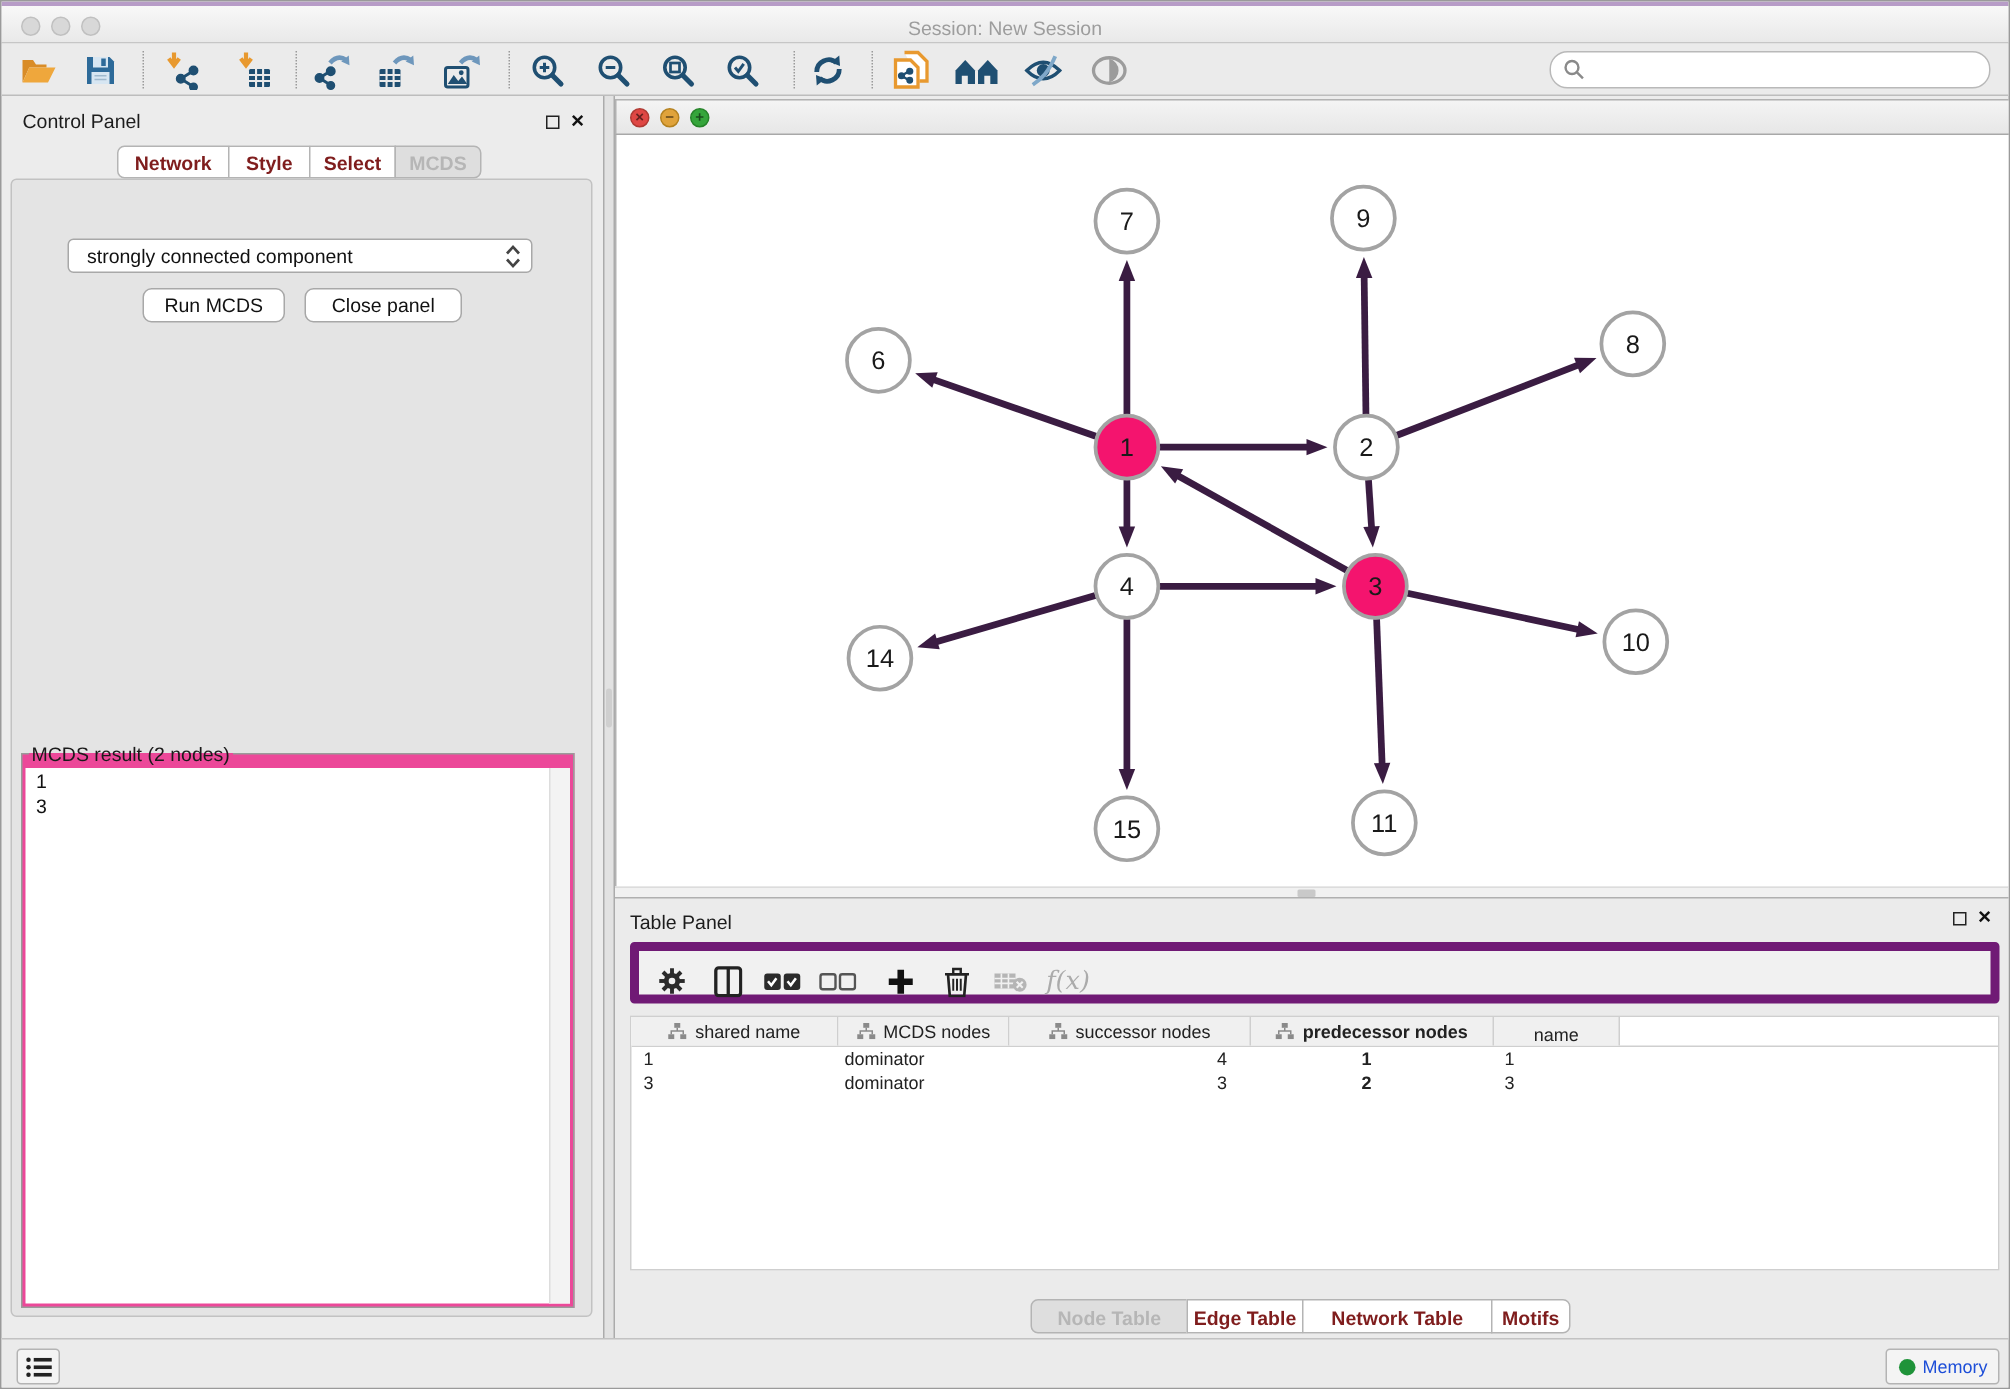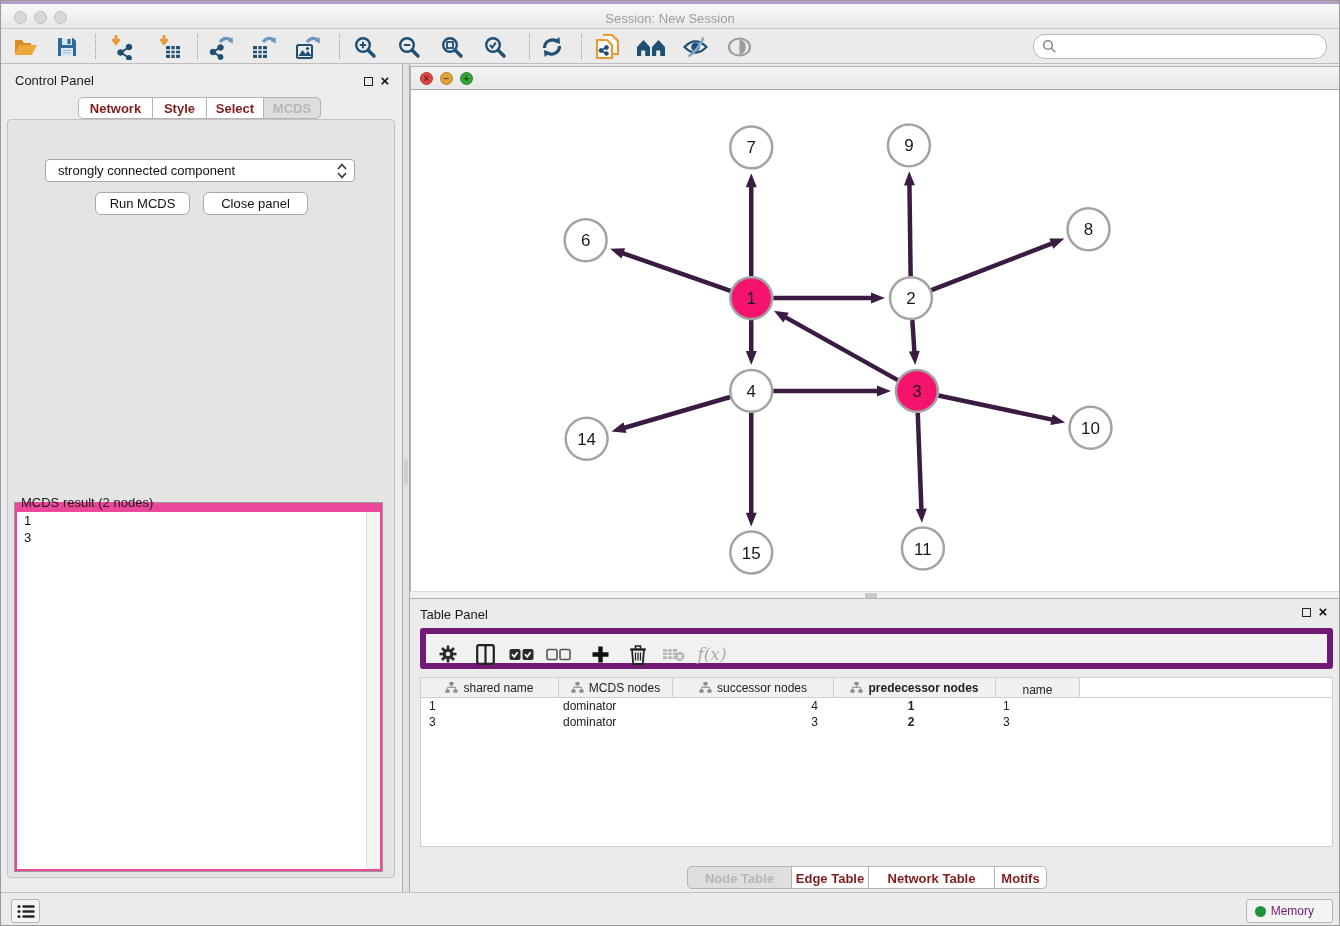--- a/index.html
+++ b/index.html
@@ -88,21 +88,21 @@
   .c3{width:162px;text-align:center;padding-right:8px;font-weight:bold;}
   .c4{width:84px;padding-left:7px;align-items:flex-end;}
   .tp-tabs{position:absolute;left:277px;top:267px;display:flex;}
   .tp-tabs .seg{height:23px;line-height:23px;}
   
   .statusbar{position:absolute;left:0;top:891px;width:100%;height:35px;background:#ebebeb;
              border-top:1px solid #c2c2c2;box-sizing:border-box;}
   .sb-btn{position:absolute;top:6px;height:24px;background:#f4f4f4;border:1px solid #b4b4b4;
           border-radius:3px;box-sizing:border-box;display:flex;align-items:center;justify-content:center;}
   .mem-dot{width:11px;height:11px;border-radius:50%;background:#1F9339;margin:0 5px 0 8px;}
-  .mem-label{font-size:12px;color:#701a75;margin-right:18px;}
+  .mem-label{font-size:12px;color:#1d4ed8;margin-right:7px;}
 </style>
 </head>
 <body>
 
 <div class="app">
 
   <div class="titlebar">
     <div class="tl-dot" style="left:13px"></div>
     <div class="tl-dot" style="left:33px"></div>
     <div class="tl-dot" style="left:53px"></div>

